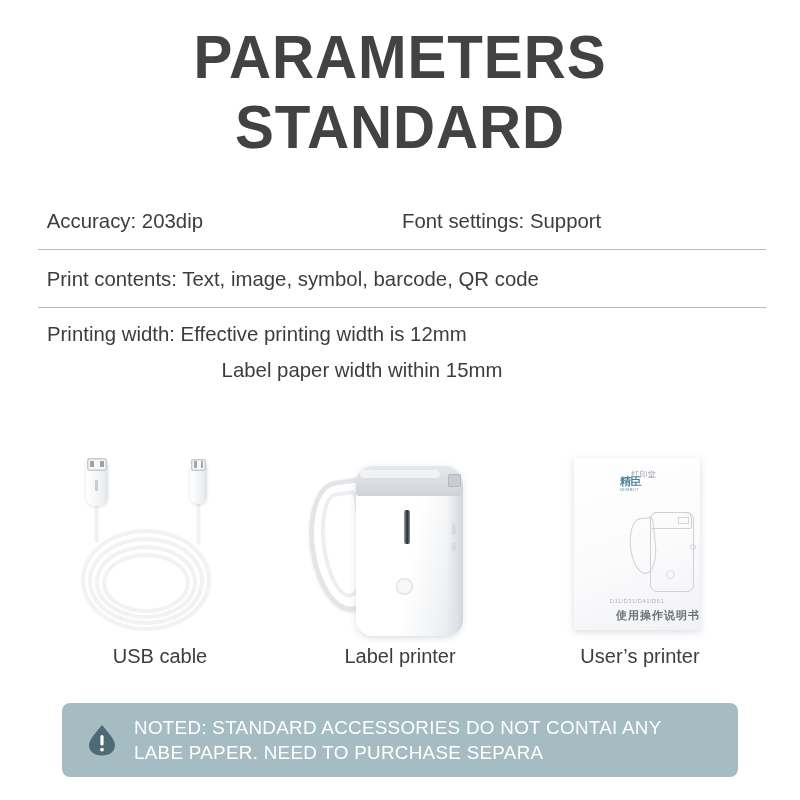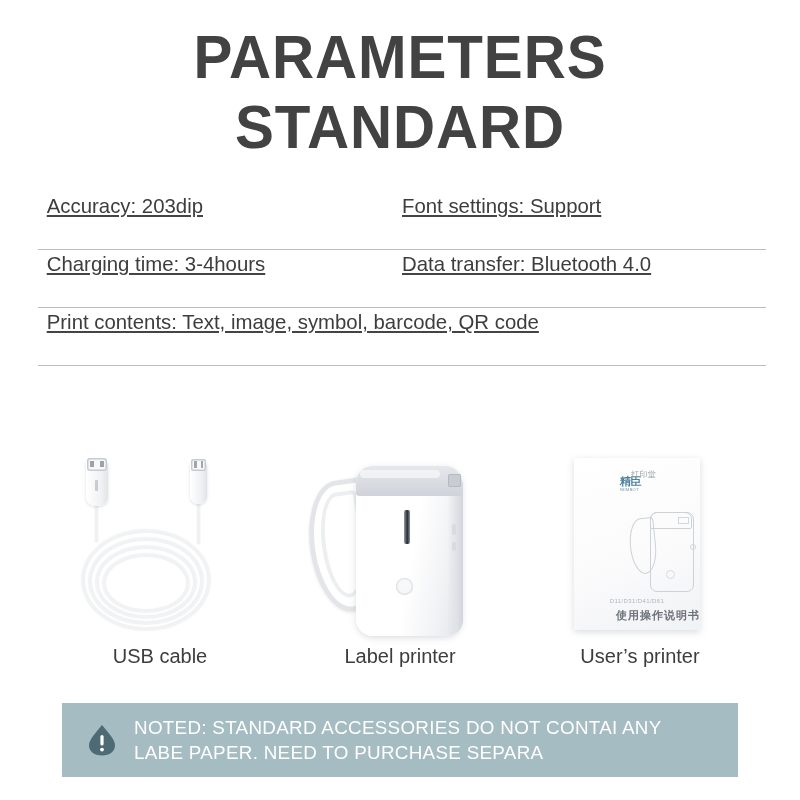--- a/index.html
+++ b/index.html
@@ -38,24 +38,23 @@
   
   .spec-table {
     position: absolute;
     top: 192px;
     left: 38px;
     width: 728px;
   }
   .spec-row {
     position: relative;
     display: flex;
-    align-items: flex-start;
+    align-items: center;
     height: 57px;
     border-bottom: 1px solid #bdbdbd;
-    text-decoration: underline;
   }
   .spec-row.last { border-bottom: none; height: auto; padding-top: 8px; }
   .spec-cell {
     font-size: 21px;
     color: #3d3d3d;
     line-height: 28px;
     white-space: nowrap;
     transform: scaleX(0.97);
     transform-origin: left center;
   }
@@ -413,21 +412,21 @@
     letter-spacing: 1px;
   }
 
   
   .note-banner {
     position: absolute;
     left: 62px;
     top: 703px;
     width: 676px;
     height: 74px;
-    border-radius: 0;
+    border-radius: 8px;
     background: #a5bcc2;
     display: flex;
     align-items: center;
   }
   .note-icon {
     width: 36px;
     height: 36px;
     margin-left: 22px;
     margin-right: 14px;
     flex: none;
@@ -452,29 +451,31 @@
   <div class="title-line second">STANDARD</div>
 </div>
 
 <div class="spec-table">
 
   <div class="spec-row">
     <div class="spec-cell left">Accuracy: 203dip</div>
     <div class="spec-cell right">Font settings: Support</div>
   </div>
 
-  <div class="spec-row">
-    <div class="spec-cell left">Charging time: 3-4hours</div>
-    <div class="spec-cell right">Data transfer: Bluetooth 4.0</div>
-  </div>
 
   <div class="spec-row">
     <div class="spec-cell full">Print contents: Text, image, symbol, barcode, QR code</div>
   </div>
 
+  <div class="spec-row last">
+    <div class="width-block">
+      <div class="width-line">Printing width: Effective printing width is 12mm</div>
+      <div class="width-line indented">Label paper width within 15mm</div>
+    </div>
+  </div>
 
 </div>
 
 <div class="gallery">
 
   <div class="product">
     <div class="product-art">
       <div class="coil c1"></div>
       <div class="coil c2"></div>
       <div class="coil c3"></div>

